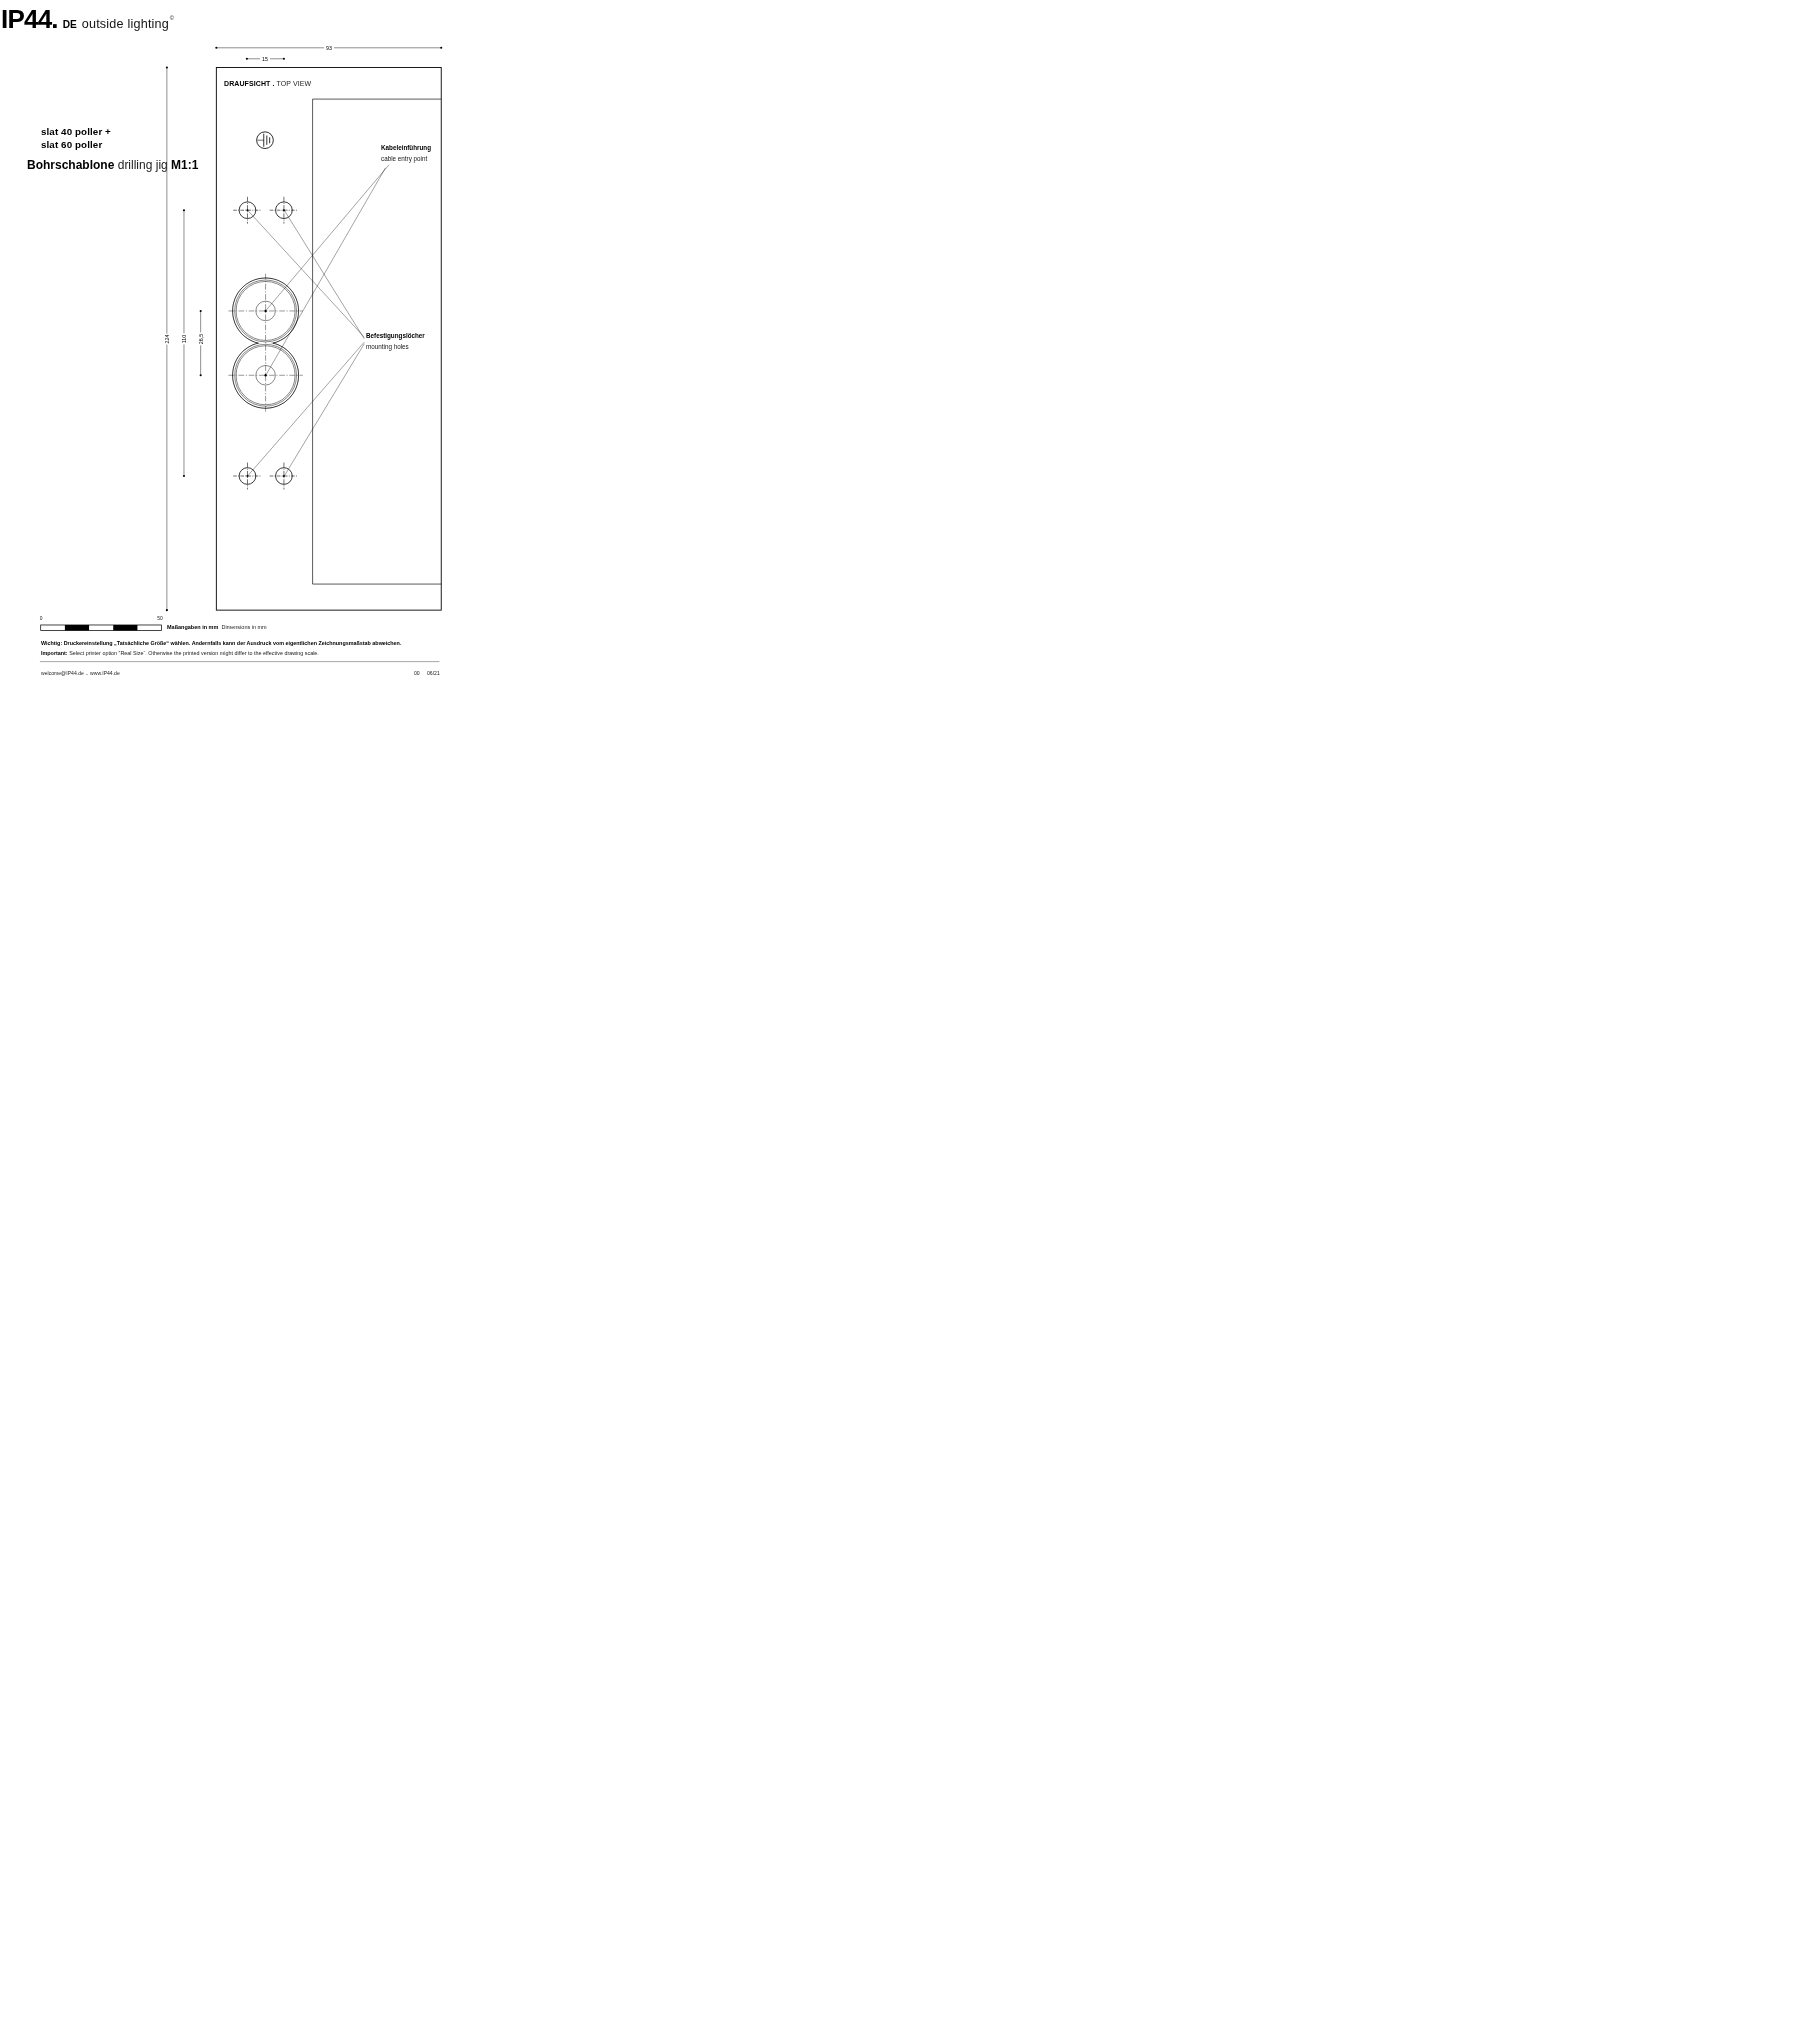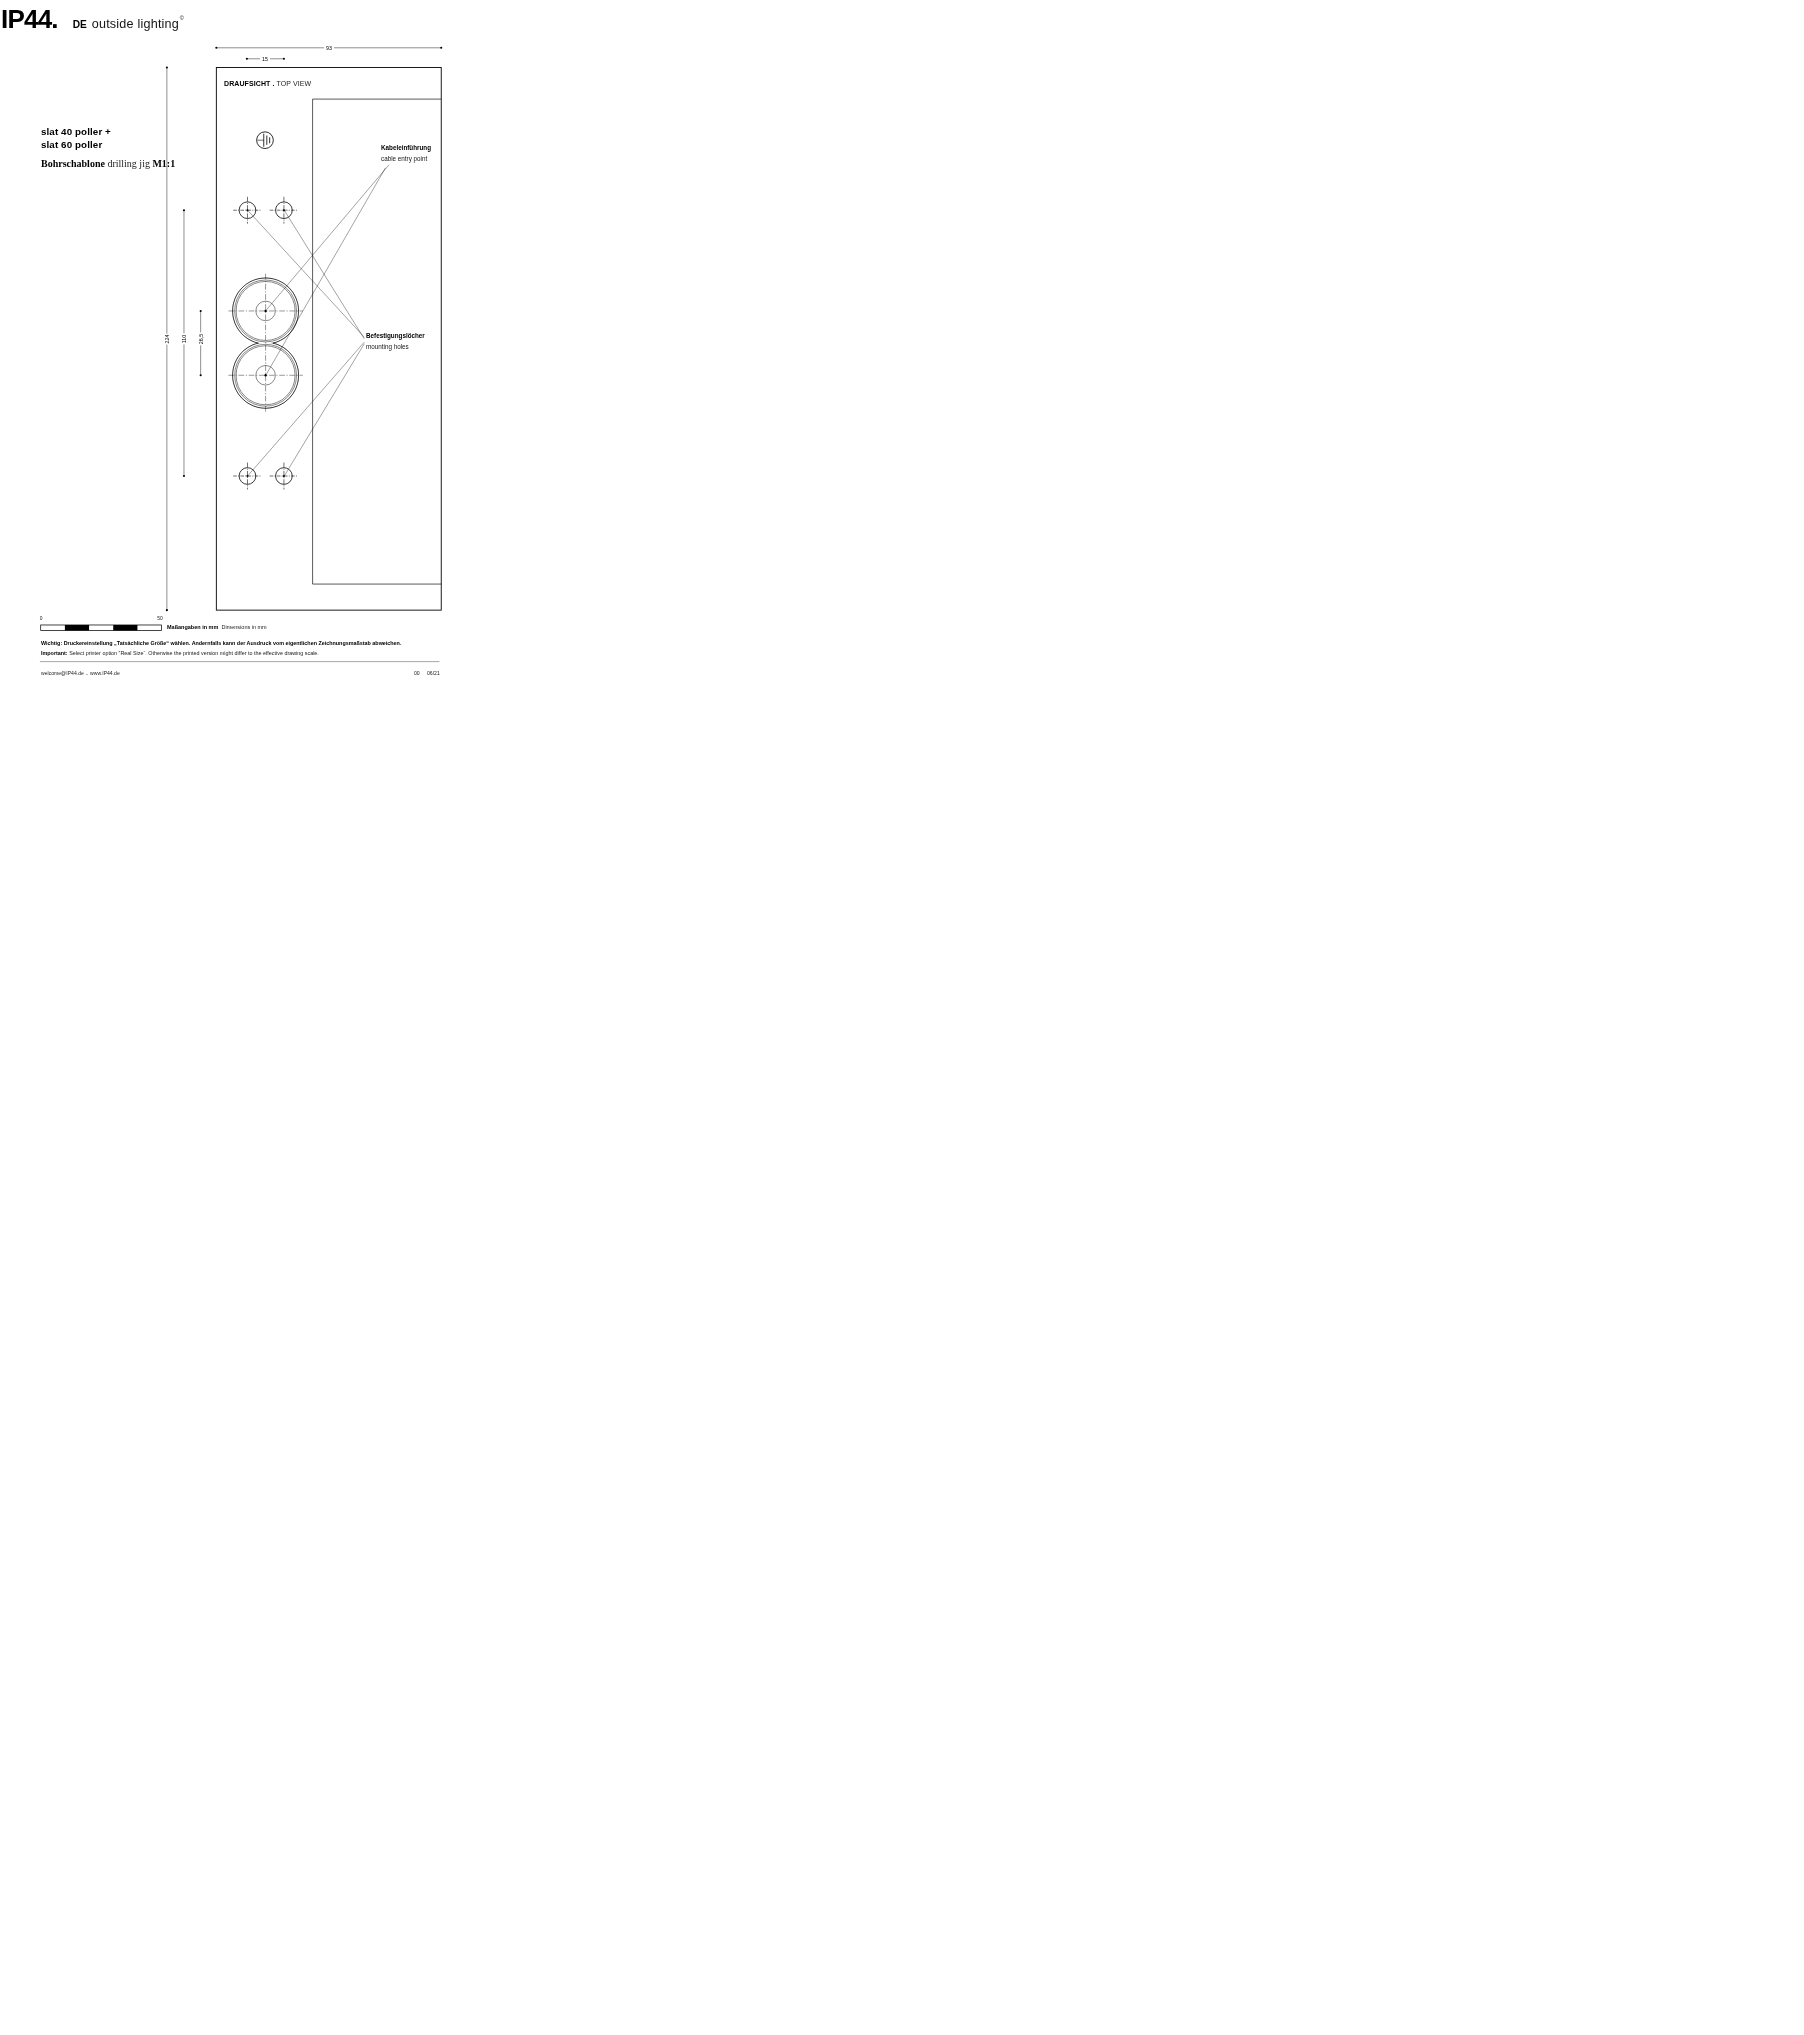--- a/index.html
+++ b/index.html
@@ -6,27 +6,27 @@
   #page{
     position:relative;width:451px;height:685px;background:#fff;overflow:hidden;
     font-family:"Liberation Sans","DejaVu Sans",sans-serif;color:#000;
   }
   #linework{position:absolute;left:0;top:0;width:451px;height:685px;}
   .lbl{position:absolute;white-space:nowrap;line-height:1.2;}
   .b{font-weight:700;}
   
   #logo{position:absolute;left:1px;top:9px;display:flex;align-items:baseline;}
   #logo .ip44{font-size:26px;font-weight:700;letter-spacing:-0.8px;line-height:21px;}
-  #logo .de{font-size:10.2px;font-weight:700;margin-left:15px;letter-spacing:0;}
+  #logo .de{font-size:10.2px;font-weight:700;margin-left:5px;letter-spacing:0;}
   #logo .tagline{font-size:12.6px;font-weight:400;color:#141414;margin-left:4.9px;letter-spacing:0.2px;text-align:right;}
   #logo .tm{font-size:5.7px;font-weight:400;position:relative;top:-8.1px;margin-left:0.8px;}
   
   #title-block{position:absolute;left:41px;top:125px;}
   #title-block .t1{font-size:9.8px;font-weight:700;line-height:13px;letter-spacing:0.1px;}
-  #sub-block{position:absolute;left:41px;top:158px;font-size:10px;font-family:Liberation Serif, serif;}
+  #sub-block{position:absolute;left:27px;top:158px;font-size:12px;}
   #sub-block .de{font-weight:700;}
   #sub-block .en{font-weight:400;color:#1c1c1c;}
   #sub-block .m11{font-weight:700;}
   
   #view-label{position:absolute;left:224px;top:80px;font-size:7px;letter-spacing:0.1px;}
   #view-label .sep{font-weight:700;}
   #view-label .en{font-weight:400;color:#222;}
   
   .dim{
     position:absolute;font-size:5.3px;font-weight:400;color:#000;background:#fff;

